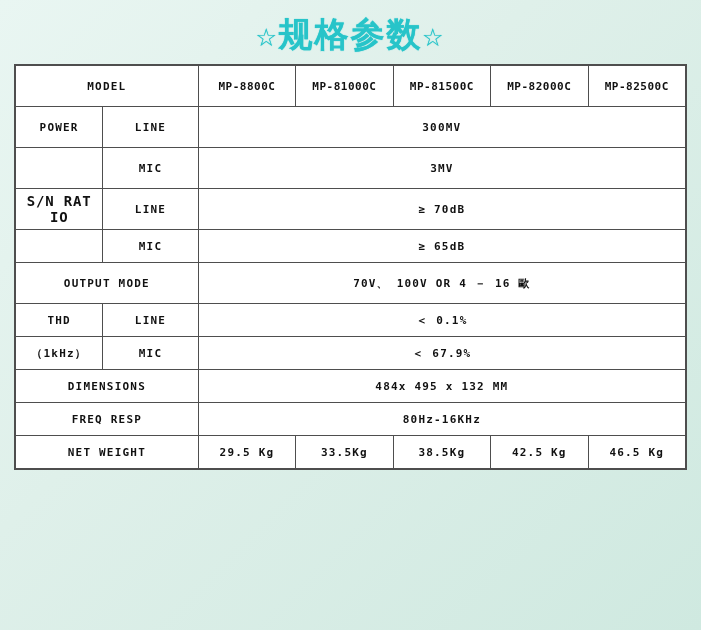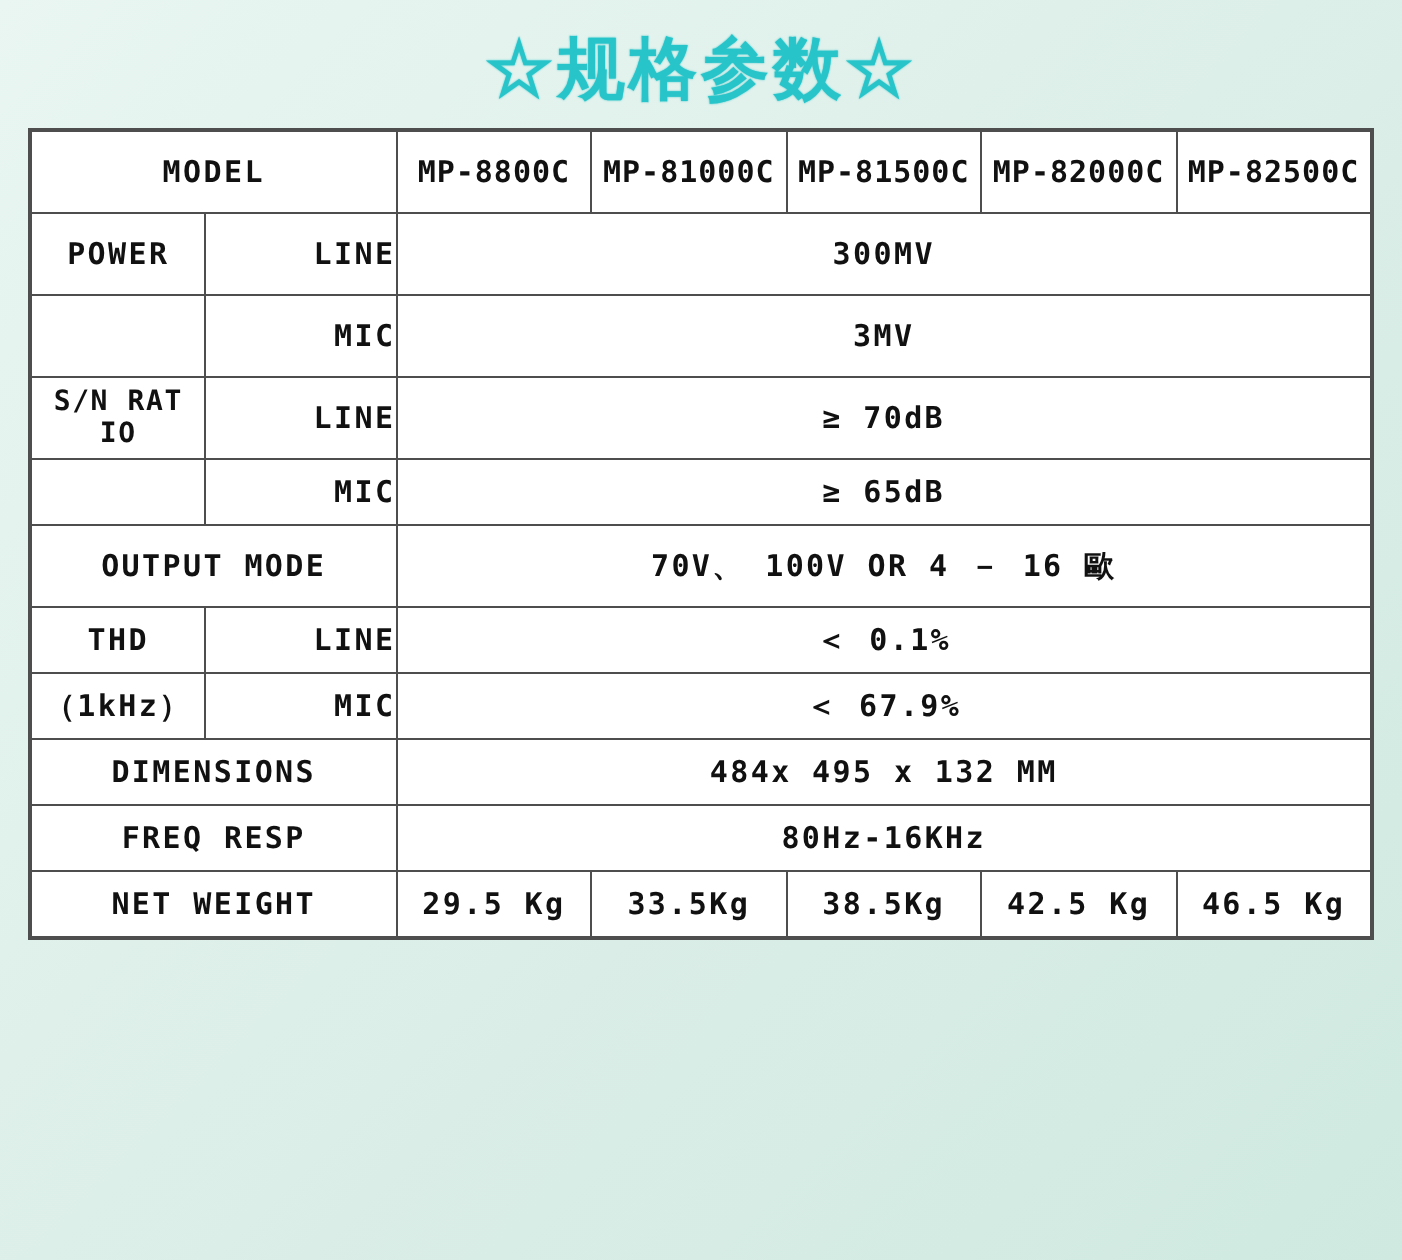--- a/index.html
+++ b/index.html
@@ -10,21 +10,21 @@
     width: 701px;
     height: 630px;
     background: linear-gradient(135deg, #e9f6f2 0%, #dff0ea 40%, #cfe9e0 100%);
     font-family: "DejaVu Sans Mono", "Liberation Mono", monospace;
     overflow: hidden;
     position: relative;
   }
   #title {
     text-align: center;
     color: #27c4c9;
-    font-family: Liberation Serif, serif;
+    font-family: Liberation Mono, monospace;
     font-size: 34px;
     font-weight: bold;
     letter-spacing: 2px;
     padding-top: 12px;
     padding-bottom: 6px;
     text-shadow: 0 0 1px #27c4c9;
   }
   #spec-table-wrap {
     margin: 0 14px;
     background: #ffffff;
@@ -33,37 +33,36 @@
   }
   table {
     border-collapse: collapse;
     width: 100%;
     table-layout: fixed;
   }
   td {
     border: 1px solid #4e4e4e;
     text-align: center;
     vertical-align: middle;
-    font-size: 15px;
+    font-size: 11px;
     color: #111;
     letter-spacing: 1.2px;
     font-weight: bold;
     padding: 0;
     height: 40px;
     white-space: nowrap;
   }
   td.small {
     height: 32px;
   }
   td.lbl-left {
     width: 86px;
   }
   td.lbl-right {
     width: 94px;
-    text-align: right;
   }
   td.col-model {
     width: 96px;
   }
   .nowrap-tight {
     letter-spacing: 0.5px;
     margin-top: 32px;
   }
   .sn-two-line {
     line-height: 1.15;

